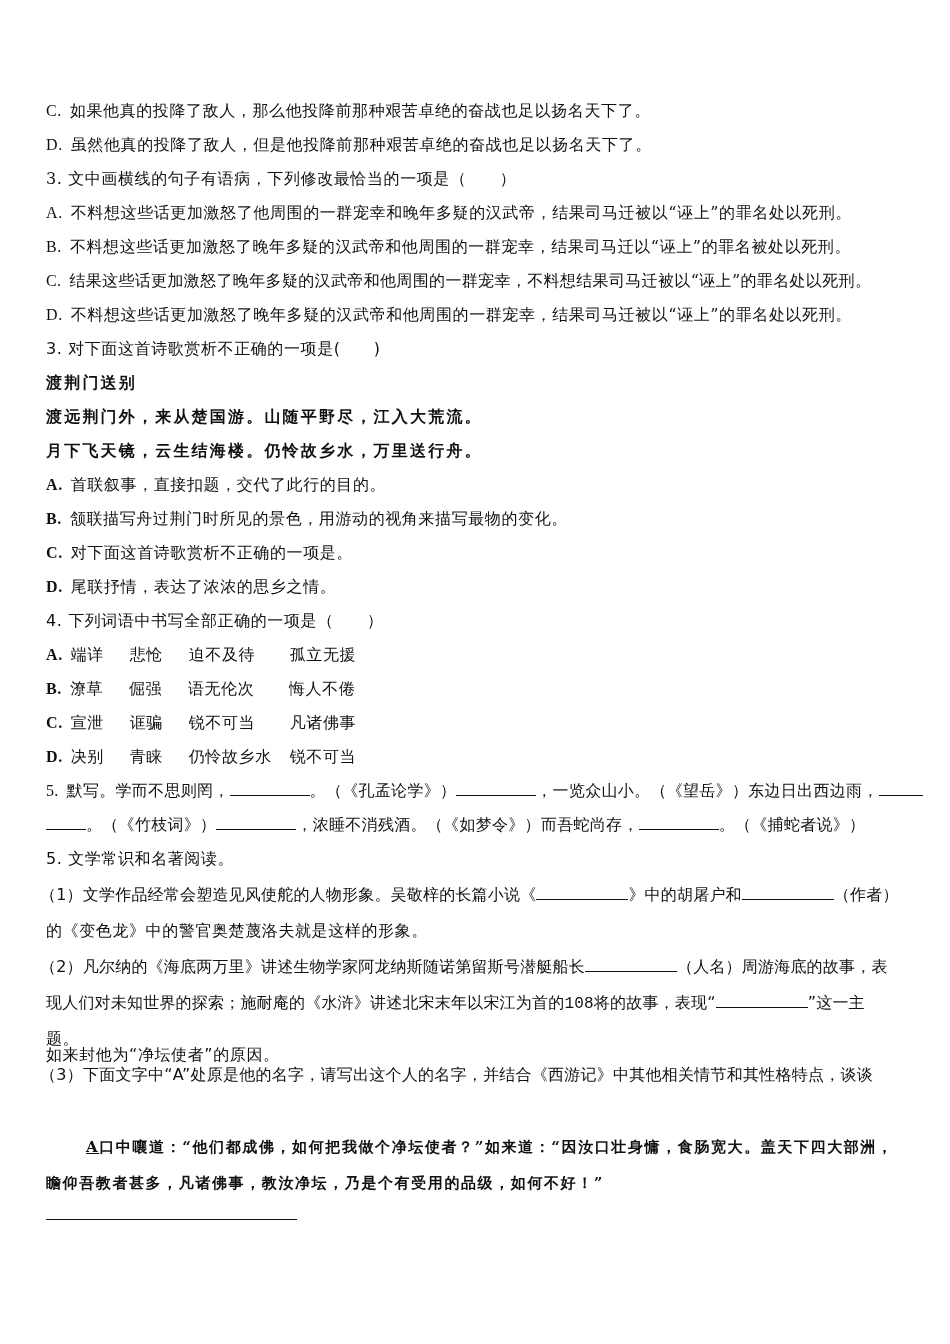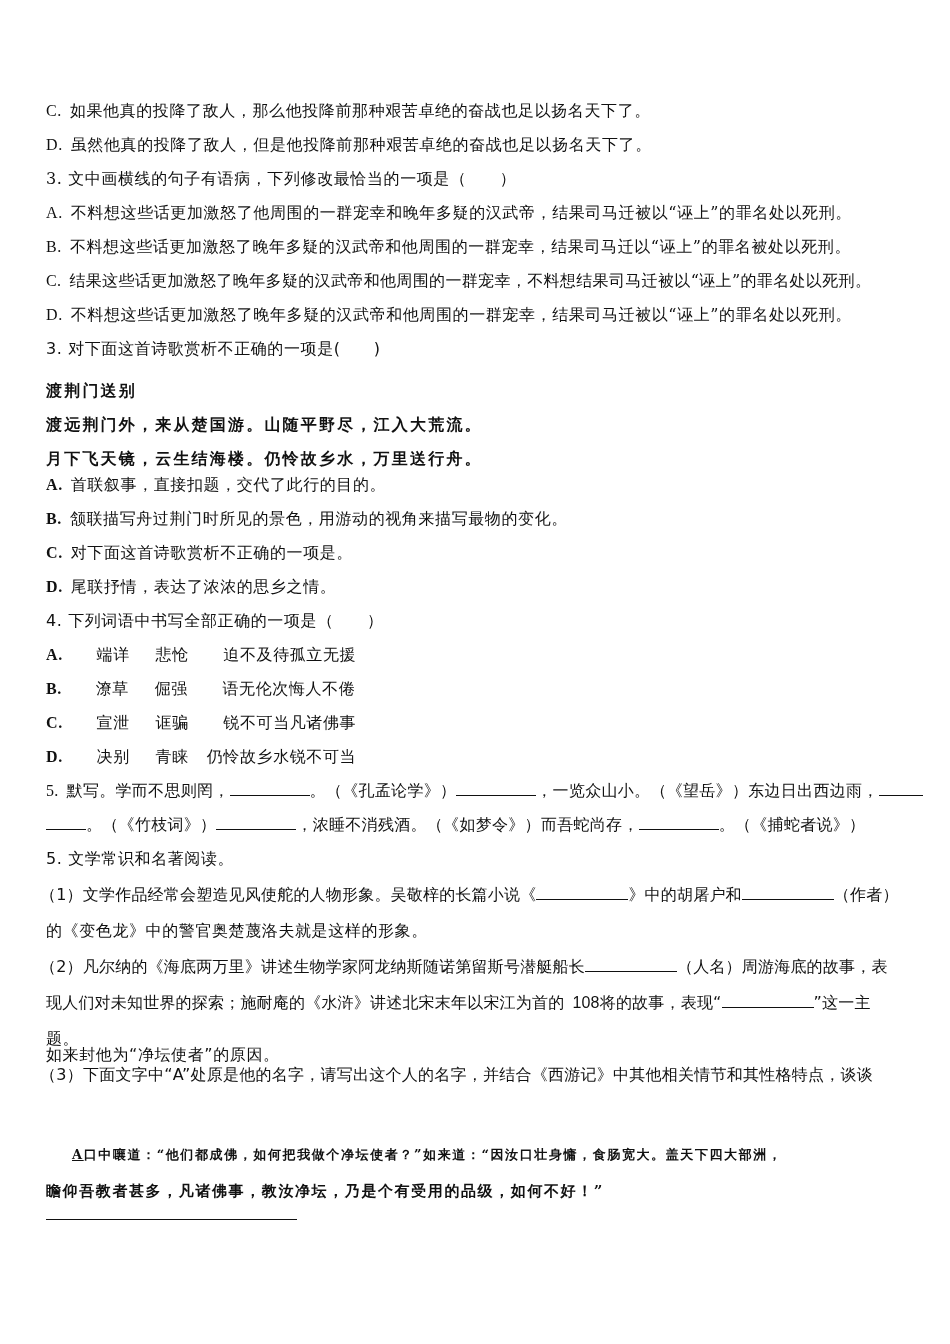--- a/index.html
+++ b/index.html
@@ -23,31 +23,31 @@
   .line {
     position: absolute;
     left: 0;
     white-space: nowrap;
     font-size: 16px;
     line-height: 22px;
     letter-spacing: 0.6px;
   }
   .serif { font-family: "DejaVu Serif", "Liberation Serif", serif; font-weight: normal; }
   .sans  { font-family: "DejaVu Sans", "Liberation Sans", sans-serif; }
-  .kai   { font-family: "DejaVu Serif", serif; font-weight: bold; letter-spacing: 2.2px; margin-top: 8px; }
-  .num   { font-family: Liberation Sans, sans-serif; padding-left: 8px; }
+  .kai   { font-family: "DejaVu Serif", serif; font-weight: bold; letter-spacing: 2.2px; }
+  .num   { font-family: Liberation Mono, monospace; }
   .lbl   { font-family: "Liberation Serif", serif; font-weight: bold; margin-right: 8px; }
   .lbl-n { font-family: "Liberation Serif", serif; margin-right: 8px; }
   .blank {
     display: inline-block;
     border-bottom: 1px solid #111;
     height: 14px;
     vertical-align: baseline;
   }
-  .words span.w { display: inline-block; text-align: right; }
+  .words span.w { display: inline-block; }
   .u { text-decoration: underline; }
   .answer-line {
     position: absolute;
     left: 0;
     top: 1121px;
     width: 251px;
     border-bottom: 1.3px solid #111;
   }
 </style>
 </head>
@@ -126,19 +126,19 @@
     <span>（2）凡尔纳的《海底两万里》讲述生物学家阿龙纳斯随诺第留斯号潜艇船长</span><span class="blank" style="width:92px"></span><span>（人名）周游海底的故事，表</span>
   </div>
   <div class="line sans" style="top:894px; letter-spacing:0.2px">
     <span>现人们对未知世界的探索；施耐庵的《水浒》讲述北宋末年以宋江为首的</span><span class="num">108</span><span>将的故事，表现“</span><span class="blank" style="width:92px"></span><span>”这一主</span>
   </div>
   <div class="line sans" style="top:930px">题。</div>
 
   <div class="line sans" style="top:966px; left:-6px; letter-spacing:0.25px">（3）下面文字中“A”处原是他的名字，请写出这个人的名字，并结合《西游记》中其他相关情节和其性格特点，谈谈</div>
   <div class="line sans" style="top:946px">如来封他为“净坛使者”的原因。</div>
 
-  <div class="line kai" style="top:1038px; left:26px; letter-spacing:1.6px; font-size:13px">
+  <div class="line kai" style="top:1038px; left:40px; letter-spacing:1.6px; font-size:15px">
     <span class="u">A</span><span>口中嚷道：“他们都成佛，如何把我做个净坛使者？”如来道：“因汝口壮身慵，食肠宽大。盖天下四大部洲，</span>
   </div>
   <div class="line kai" style="top:1074px; letter-spacing:1.6px; font-size:15px">瞻仰吾教者甚多，凡诸佛事，教汝净坛，乃是个有受用的品级，如何不好！”</div>
 
   <div class="answer-line"></div>
 </div>
 
 </body></html>

